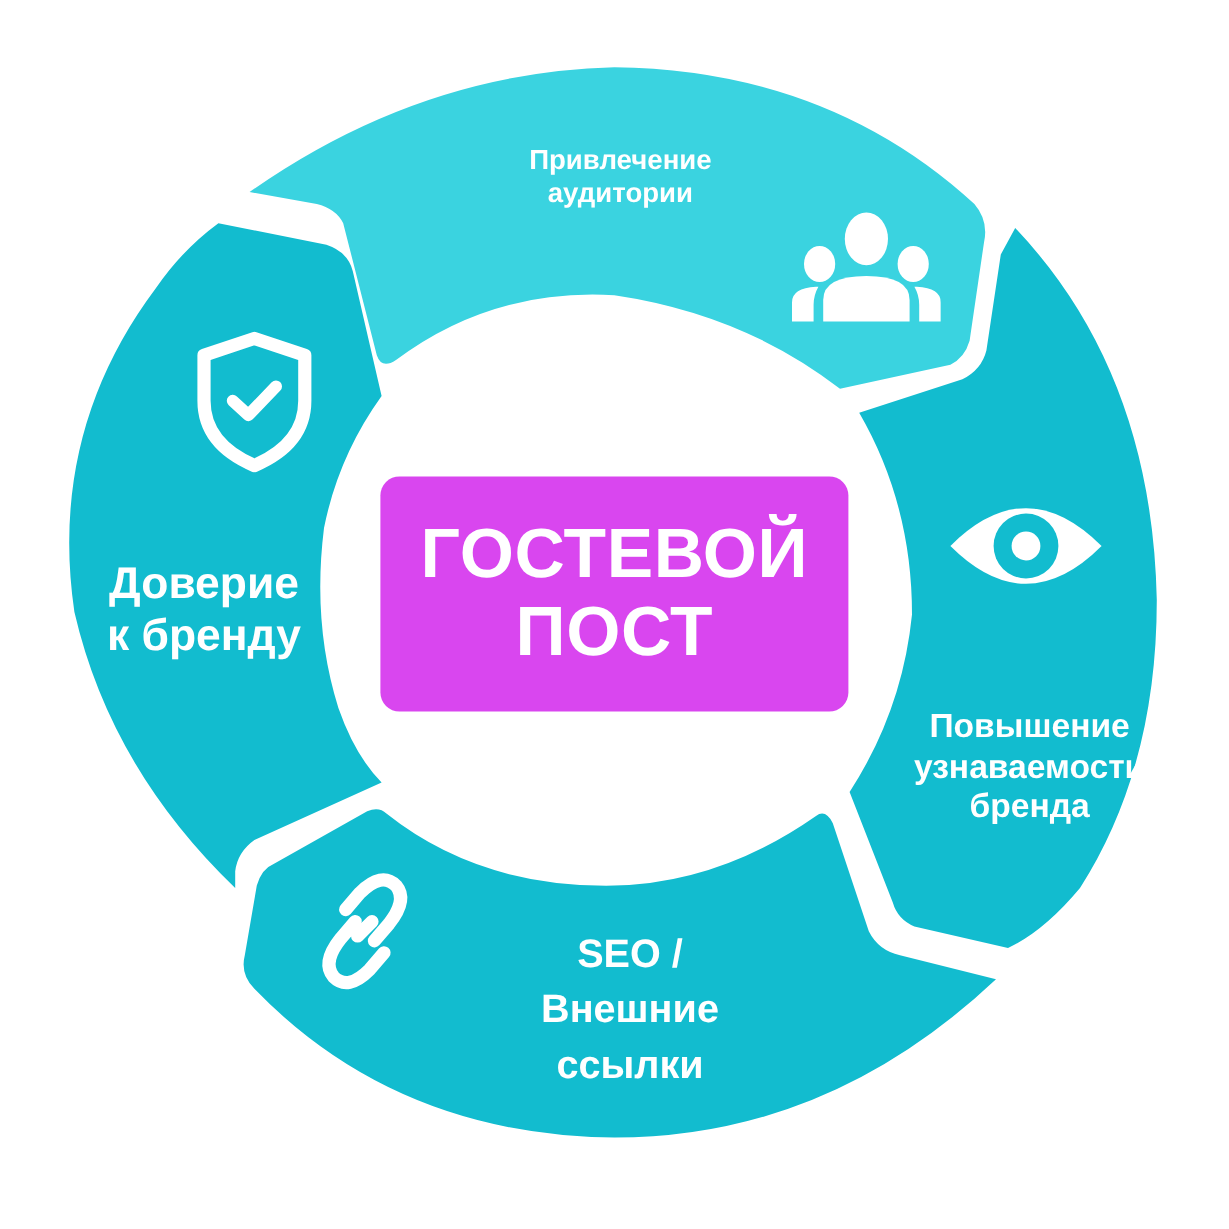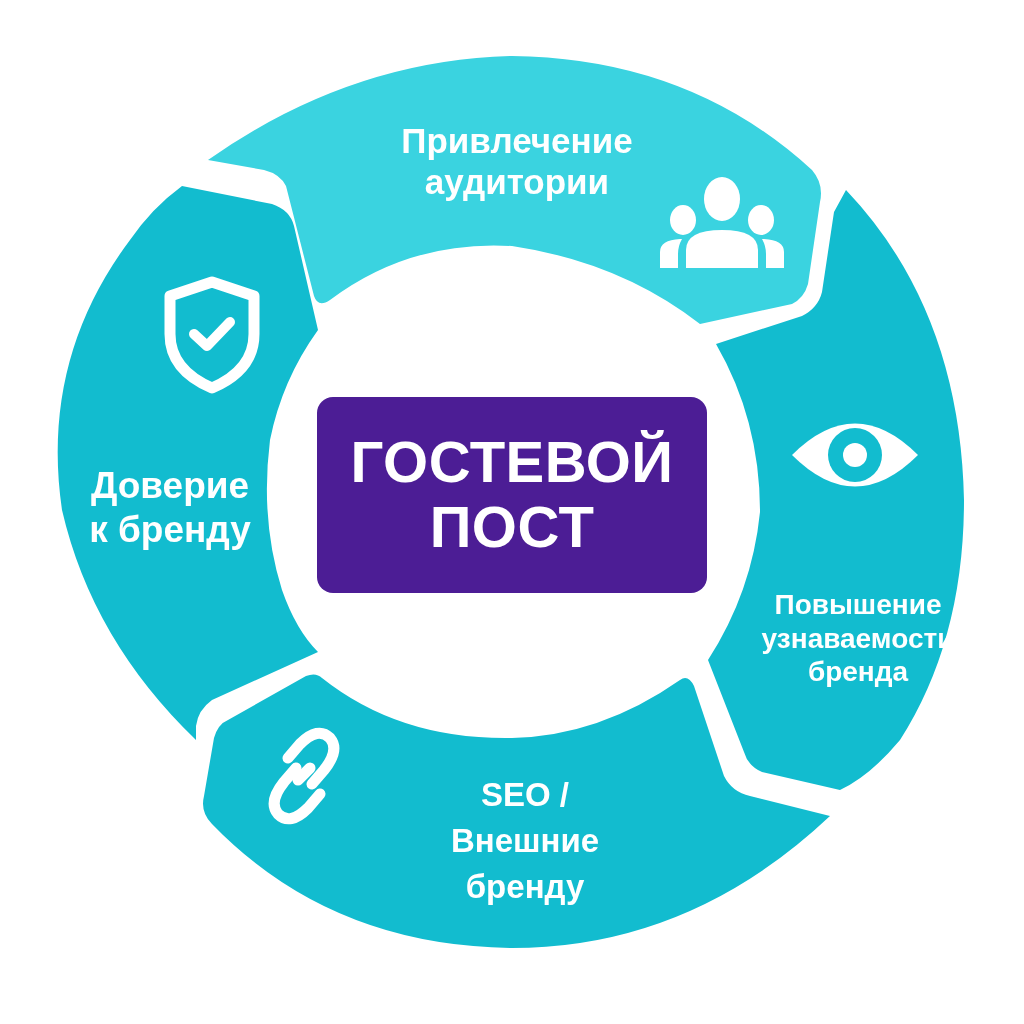--- a/index.html
+++ b/index.html
@@ -29,21 +29,21 @@
     line-height: 1.18;
     white-space: pre-line;
   }
   .center-box {
     position: absolute;
     left: 317px;
     top: 397px;
     width: 390px;
     height: 196px;
     border-radius: 16px;
-    background: #4c1d95;
+    background: #d946ef;
     display: flex;
     align-items: center;
     justify-content: center;
   }
   .center-text {
     color: #ffffff;
     font-weight: 700;
     font-size: 58px;
     line-height: 1.12;
     text-align: center;
@@ -112,21 +112,21 @@
            L 724 776
            Q 732 792 750 796
            L 830 816
            Q 690 948 512 948
            Q 330 946 212 824
            Q 200 812 204 796
            L 214 738
            Q 218 724 228 720 Z"></path>
 </svg>
 
-<div class="seg-label" style="left: 362px; top: 120px; width: 310px; font-size: 35px;">Привлечение
+<div class="seg-label" style="left: 362px; top: 120px; width: 310px; font-size: 23px;">Привлечение
 аудитории</div>
 
 <svg class="icon" style="left: 660px; top: 176px;" width="124" height="94" viewBox="0 0 124 94" xmlns="http://www.w3.org/2000/svg">
   <g fill="#ffffff">
     <ellipse cx="62" cy="23" rx="18" ry="22"></ellipse>
     <ellipse cx="23" cy="44" rx="13" ry="15"></ellipse>
     <ellipse cx="101" cy="44" rx="13" ry="15"></ellipse>
     <path d="M 26 92 L 26 74 Q 26 54 62 54 Q 98 54 98 74 L 98 92 Z"></path>
     <path d="M 0 92 L 0 76 Q 0 64 20 63 L 22 63 Q 18 70 18 78 L 18 92 Z"></path>
     <path d="M 124 92 L 124 76 Q 124 64 104 63 L 102 63 Q 106 70 106 78 L 106 92 Z"></path>
@@ -156,18 +156,18 @@
 <svg class="icon" style="left: 254px; top: 724px;" width="100" height="104" viewBox="0 0 100 104" xmlns="http://www.w3.org/2000/svg">
   <g fill="none" stroke="#ffffff" stroke-width="11" stroke-linecap="round">
     <path d="M 42 44 L 30 58 Q 14 78 24 90 Q 36 102 54 84 L 66 70"></path>
     <path d="M 58 60 L 70 46 Q 86 26 76 14 Q 64 2 46 20 L 34 34"></path>
     <path d="M 44 56 L 56 44"></path>
   </g>
 </svg>
 
 <div class="seg-label" style="left: 400px; top: 772px; width: 250px; font-size: 33px; line-height: 1.4;">SEO /
 Внешние
-бренду</div>
+ссылки</div>
 
 <div class="center-box">
   <div class="center-text">ГОСТЕВОЙ
 ПОСТ</div>
 </div>
 
 </body></html>

